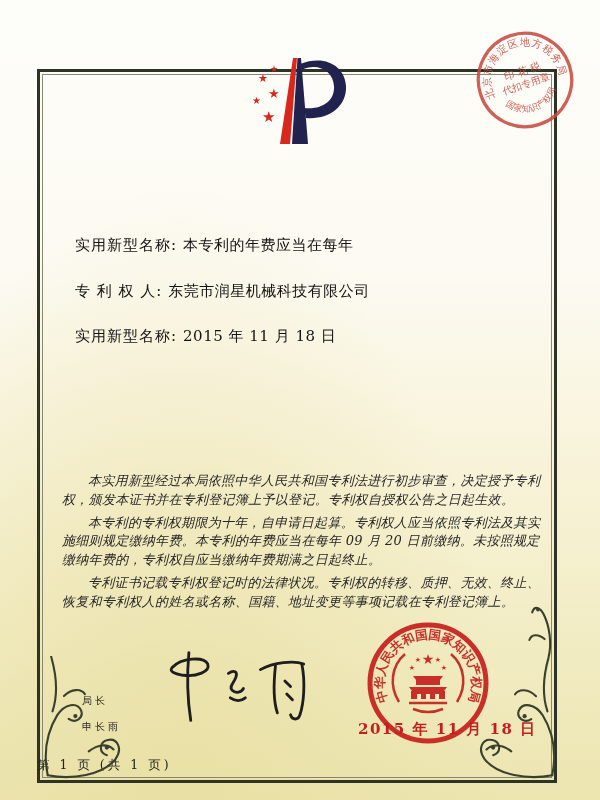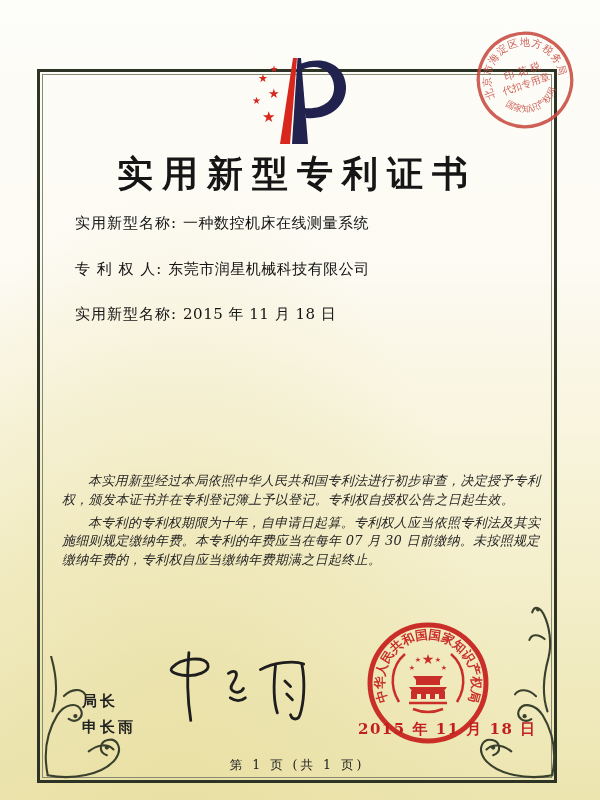--- a/index.html
+++ b/index.html
@@ -28,40 +28,40 @@
   }
   .logo{position:absolute;left:250px;top:52px;width:100px;height:100px;}
   .tax-stamp{
     position:absolute;left:469px;top:24px;width:112px;height:112px;
     transform:rotate(-18deg);opacity:.88;
   }
   .title{
     position:absolute;left:37px;top:150px;width:520px;text-align:center;
     font-size:36px;font-weight:bold;color:#161616;letter-spacing:9px;
   }
-  .fields{position:absolute;left:75px;top:214px;width:460px;}
+  .fields{position:absolute;left:75px;top:236px;width:460px;}
   .field-row{display:flex;margin-bottom:26.5px;font-size:15px;color:#131313;}
   .field-label{white-space:pre;letter-spacing:1px;}
   .field-value{margin-left:6px;letter-spacing:.5px;}
   .body-text{
     position:absolute;left:58px;top:468px;width:488px;
     font-size:13px;line-height:18.8px;color:#262626;
     font-style:italic;letter-spacing:.3px;
   }
   .body-text p{margin:4px;text-indent:2em;}
-  .director{position:absolute;left:82px;top:688px;font-size:15px;color:#222;
-    letter-spacing:3px;line-height:26px;font-weight:bold;}
+  .director{position:absolute;left:82px;top:688px;font-size:10px;color:#222;
+    letter-spacing:3px;line-height:26px;font-weight:normal;}
   .signature{position:absolute;left:155px;top:645px;width:160px;height:85px;}
   .seal{position:absolute;left:363px;top:618px;width:130px;height:130px;opacity:.92;}
   .seal-date{
     position:absolute;left:358px;top:720px;font-size:15px;font-weight:bold;
     color:#c21f1f;letter-spacing:1.5px;z-index:5;
   }
   .page-footer{
-    position:absolute;left:37px;top:757px;width:520px;text-align:center;
+    position:absolute;left:37px;top:757px;width:520px;
     font-size:12.5px;color:#222;letter-spacing:3px;
   }
   .flourish{position:absolute;color:#39402c;}
   .flourish-right{right:41px;bottom:20px;width:105px;height:200px;}
   .flourish-left{left:41px;bottom:20px;width:105px;height:124px;}
   .defs-hidden{position:absolute;width:0;height:0;overflow:hidden;}
 </style>
 </head>
 <body>
 
@@ -106,40 +106,40 @@
     <text font-size="11" fill="#c84b40" letter-spacing="1">
       <textPath href="#stampArcTop" startOffset="50%" text-anchor="middle">北京市海淀区地方税务局</textPath>
     </text>
     <text font-size="9.5" fill="#c84b40">
       <textPath href="#stampArcBottom" startOffset="50%" text-anchor="middle">国家知识产权局</textPath>
     </text>
     <text x="60" y="54" font-size="11" fill="#c84b40" text-anchor="middle">印 花 税</text>
     <text x="60" y="68" font-size="10.5" fill="#c84b40" text-anchor="middle">代扣专用章</text>
   </svg>
 
-  <div class="title">实用新型专利证书</div>
 
   <div class="fields">
     <div class="field-row">
       <span class="field-label">实用新型名称:</span>
-      <span class="field-value">一种数控机床在线测量系统</span>
+      <span class="field-value">本专利的年费应当在每年</span>
     </div>
     <div class="field-row">
       <span class="field-label">专 利 权 人:</span>
       <span class="field-value">东莞市润星机械科技有限公司</span>
     </div>
     <div class="field-row">
       <span class="field-label">实用新型名称:</span>
       <span class="field-value">2015 年 11 月 18 日</span>
     </div>
   </div>
 
   <div class="body-text">
     <p>本实用新型经过本局依照中华人民共和国专利法进行初步审查，决定授予专利权，颁发本证书并在专利登记簿上予以登记。专利权自授权公告之日起生效。</p>
-    <p>本专利的专利权期限为十年，自申请日起算。专利权人应当依照专利法及其实施细则规定缴纳年费。本专利的年费应当在每年 07 月 30 日前缴纳。未按照规定缴纳年费的，专利权自应当缴纳年费期满之日起终止。</p>
+    <p>本专利的专利权期限为十年，自申请日起算。专利权人应当依照专利法及其实施细则规定缴纳年费。本专利的年费应当在每年 09 月 20 日前缴纳。未按照规定缴纳年费的，专利权自应当缴纳年费期满之日起终止。</p>
+    <p>专利证书记载专利权登记时的法律状况。专利权的转移、质押、无效、终止、恢复和专利权人的姓名或名称、国籍、地址变更等事项记载在专利登记簿上。</p>
   </div>
 
   <div class="director">
     <div>局长</div>
     <div>申长雨</div>
   </div>
 
   <svg class="signature" viewBox="0 0 170 90" fill="none" stroke="#1e1e1e" stroke-width="3" stroke-linecap="round">
     <path d="M 36 8 C 34 30 34 55 38 80"></path>
     <path d="M 18 24 C 28 13 52 12 56 20 C 59 28 44 34 30 32 C 20 30 15 28 18 24"></path>

